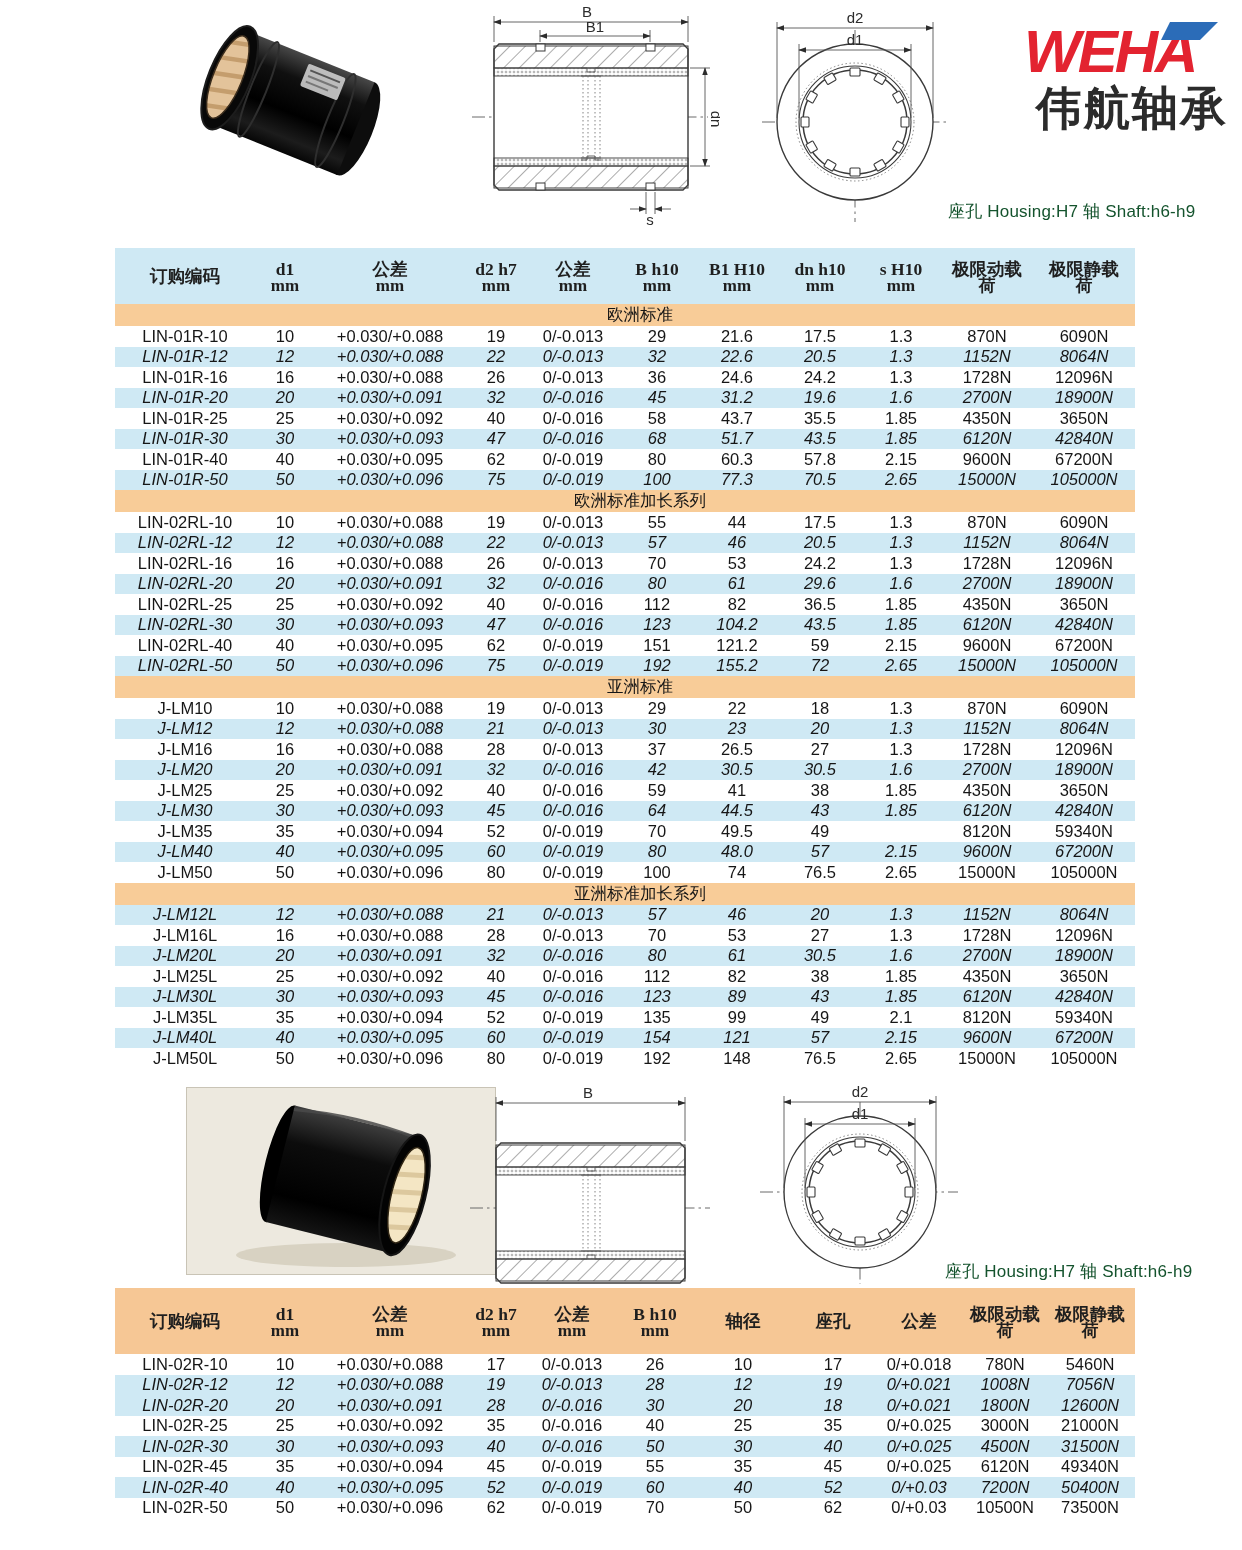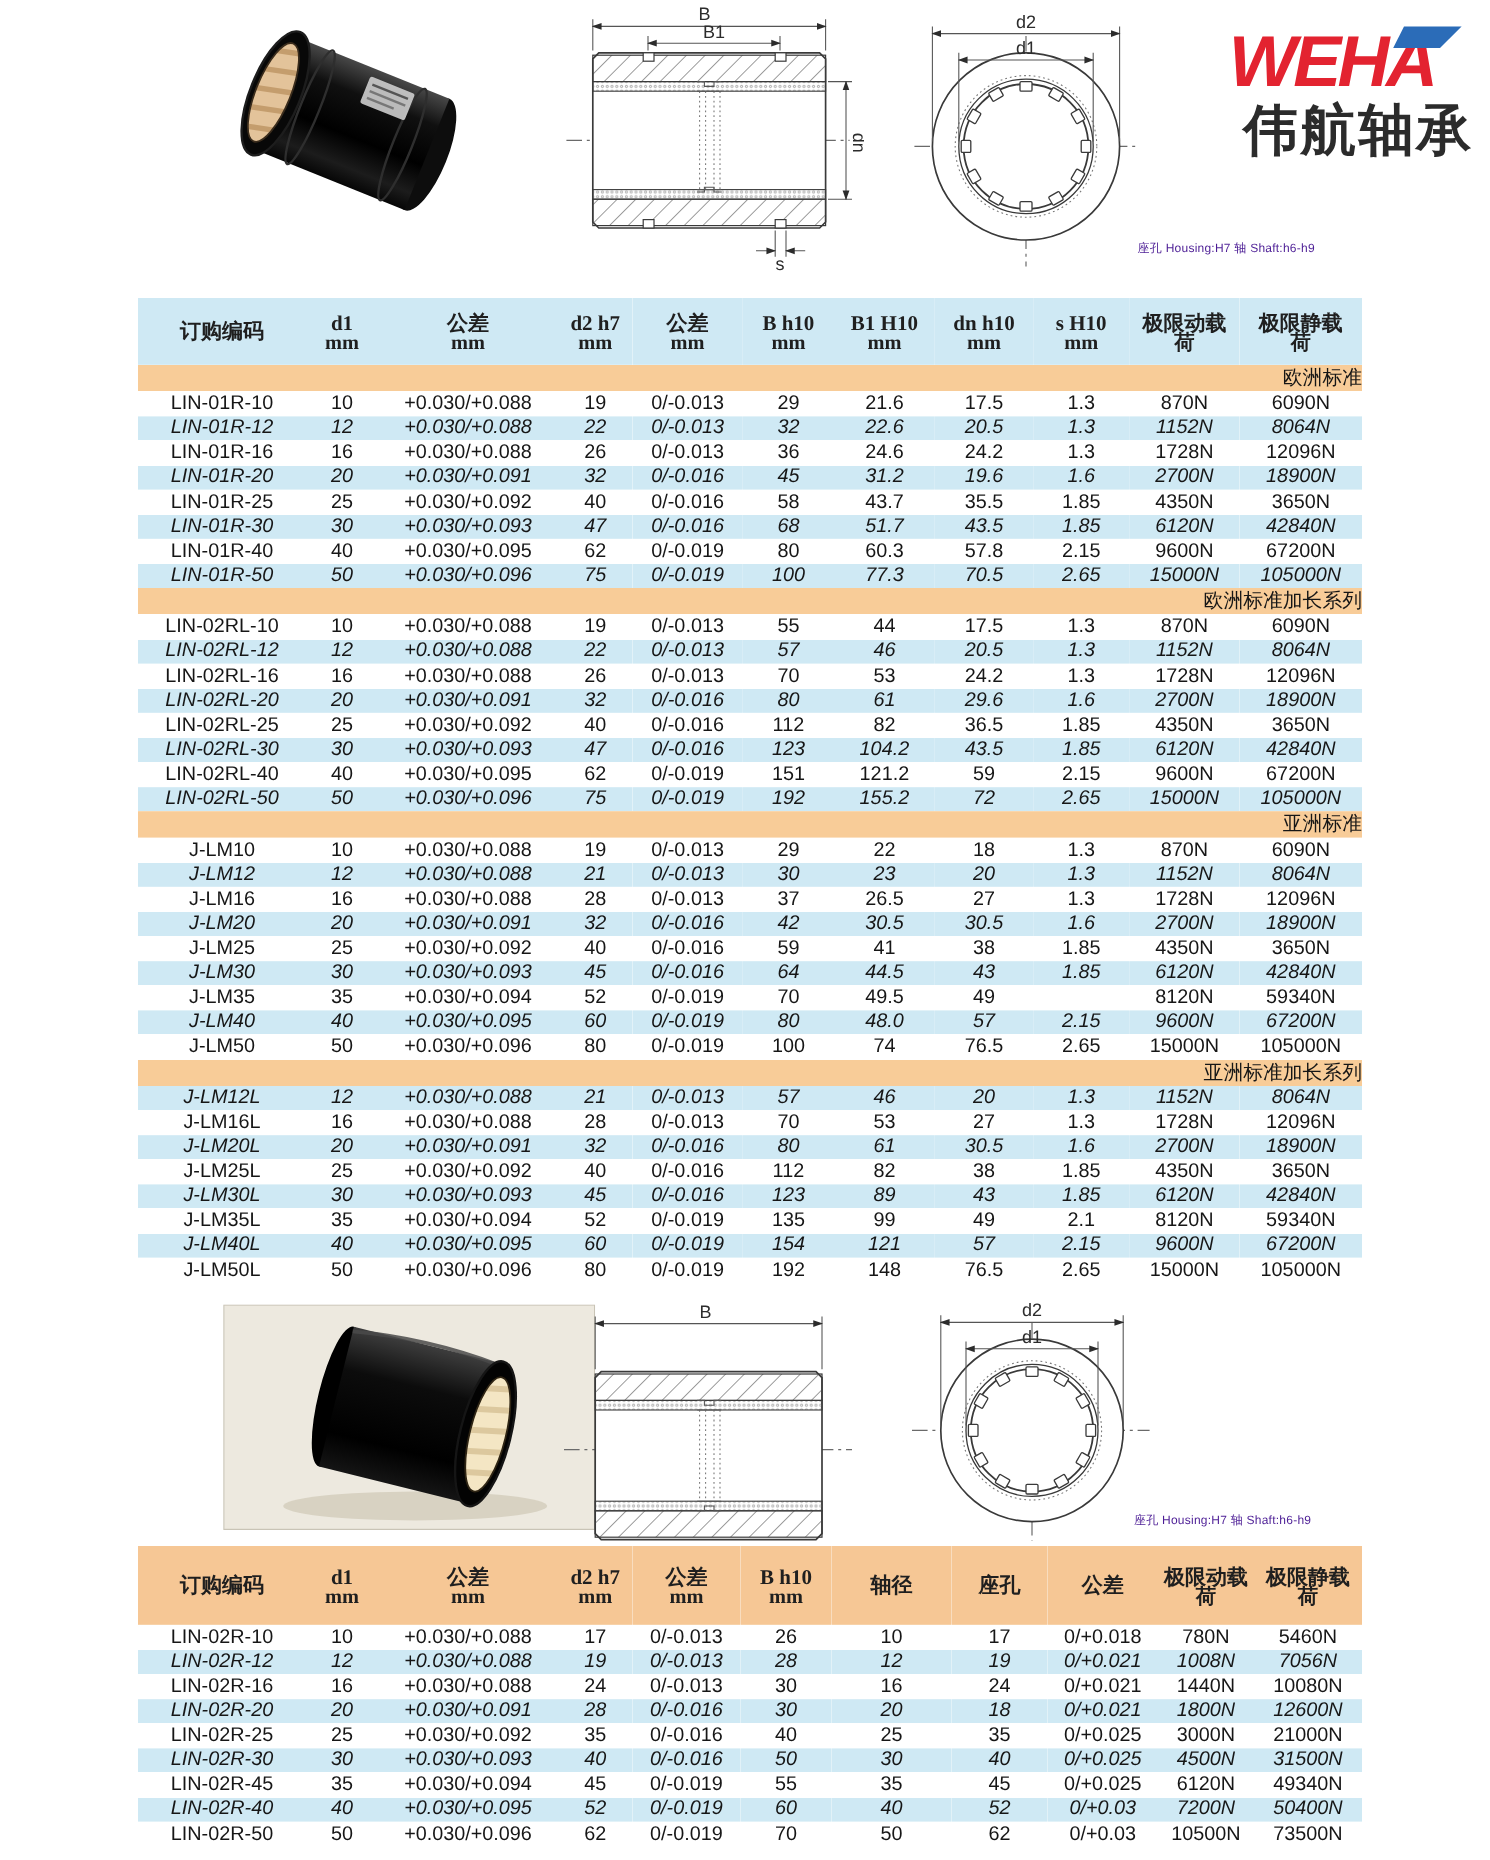--- a/index.html
+++ b/index.html
@@ -1,41 +1,41 @@
 <!DOCTYPE html>
 <html><head>
 <meta charset="utf-8">
 <style>
   html,body{margin:0;padding:0;}
   body{width:1242px;height:1550px;background:#ffffff;font-family:"Liberation Sans","DejaVu Sans",sans-serif;position:relative;overflow:hidden;}
   .page{position:absolute;left:0;top:0;width:1242px;height:1550px;background:#fff;}
   .abs{position:absolute;}
 
   
-  .note{position:absolute;font-size:10px;color:#4c1d95;white-space:nowrap;letter-spacing:.2px;}
+  .note{position:absolute;font-size:17px;color:#14532d;white-space:nowrap;letter-spacing:.2px;}
 
   
   .logo{position:absolute;left:1022px;top:20px;width:240px;height:120px;}
 
   
   table.spec{position:absolute;border-collapse:collapse;table-layout:fixed;width:1020px;left:115px;}
   #t1{top:248px;}
   #t2{top:1288px;}
   table.spec th,table.spec td{padding:0;text-align:center;vertical-align:middle;overflow:hidden;white-space:nowrap;}
   table.spec thead th{font-weight:bold;color:#1f1f1f;font-family:"Liberation Serif","DejaVu Serif",serif;}
   #t1 thead tr{height:56px;background:#cfe9f4;}
   #t2 thead tr{height:66px;background:#f6c795;}
   .h1{font-size:17.5px;line-height:20px;}
   .h2{font-size:17px;line-height:14px;font-family:"Liberation Serif","DejaVu Serif",serif;}
   table.spec tbody td{font-size:16.5px;color:#161616;}
   #t1 tbody tr{height:20.5px;}
   #t2 tbody tr{height:20.5px;}
   tr.alt{background:#cfe9f4;font-style:italic;}
   tr.section{background:#f8cc98;height:21px;}
-  tr.section td{text-align:right;padding-left:30px;color:#9a4a1a;font-size:17px;font-family:"Liberation Serif","DejaVu Serif",serif;}
+  tr.section td{text-align:center;padding-left:30px;color:#9a4a1a;font-size:17px;font-family:"Liberation Serif","DejaVu Serif",serif;}
   
   #t1 th:nth-child(1){width:140px}#t1 th:nth-child(2){width:60px}#t1 th:nth-child(3){width:150px}
   #t1 th:nth-child(4){width:62px}#t1 th:nth-child(5){width:92px}#t1 th:nth-child(6){width:76px}
   #t1 th:nth-child(7){width:84px}#t1 th:nth-child(8){width:82px}#t1 th:nth-child(9){width:80px}
   #t1 th:nth-child(10){width:92px}#t1 th:nth-child(11){width:102px}
   
   #t2 th:nth-child(1){width:140px}#t2 th:nth-child(2){width:60px}#t2 th:nth-child(3){width:150px}
   #t2 th:nth-child(4){width:62px}#t2 th:nth-child(5){width:90px}#t2 th:nth-child(6){width:76px}
   #t2 th:nth-child(7){width:100px}#t2 th:nth-child(8){width:80px}#t2 th:nth-child(9){width:92px}
   #t2 th:nth-child(10){width:80px}#t2 th:nth-child(11){width:90px}
@@ -867,33 +867,20 @@
           <td>+0.030/+0.088</td>
           <td>19</td>
           <td>0/-0.013</td>
           <td>28</td>
           <td>12</td>
           <td>19</td>
           <td>0/+0.021</td>
           <td>1008N</td>
           <td>7056N</td>
         </tr>
-        <tr>
-          <td>LIN-02R-16</td>
-          <td>16</td>
-          <td>+0.030/+0.088</td>
-          <td>24</td>
-          <td>0/-0.013</td>
-          <td>30</td>
-          <td>16</td>
-          <td>24</td>
-          <td>0/+0.021</td>
-          <td>1440N</td>
-          <td>10080N</td>
-        </tr>
         <tr class="alt">
           <td>LIN-02R-20</td>
           <td>20</td>
           <td>+0.030/+0.091</td>
           <td>28</td>
           <td>0/-0.016</td>
           <td>30</td>
           <td>20</td>
           <td>18</td>
           <td>0/+0.021</td>

